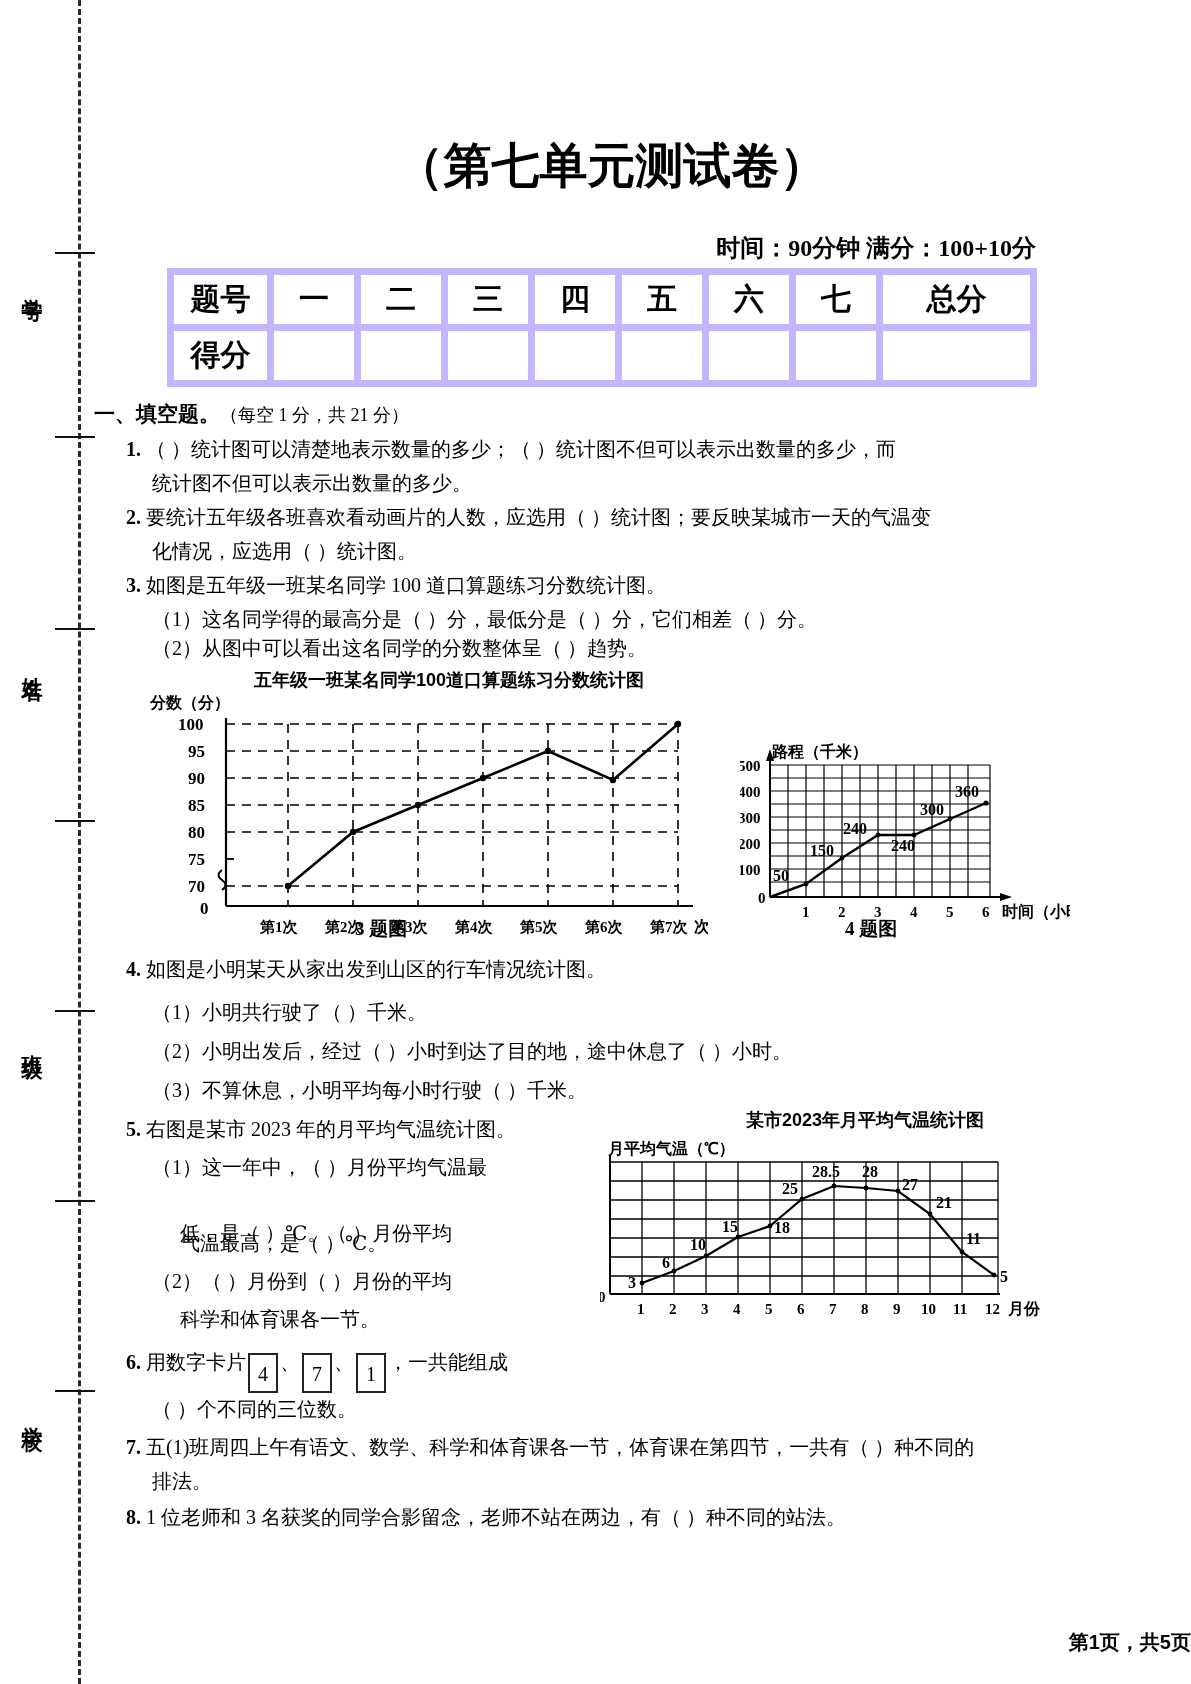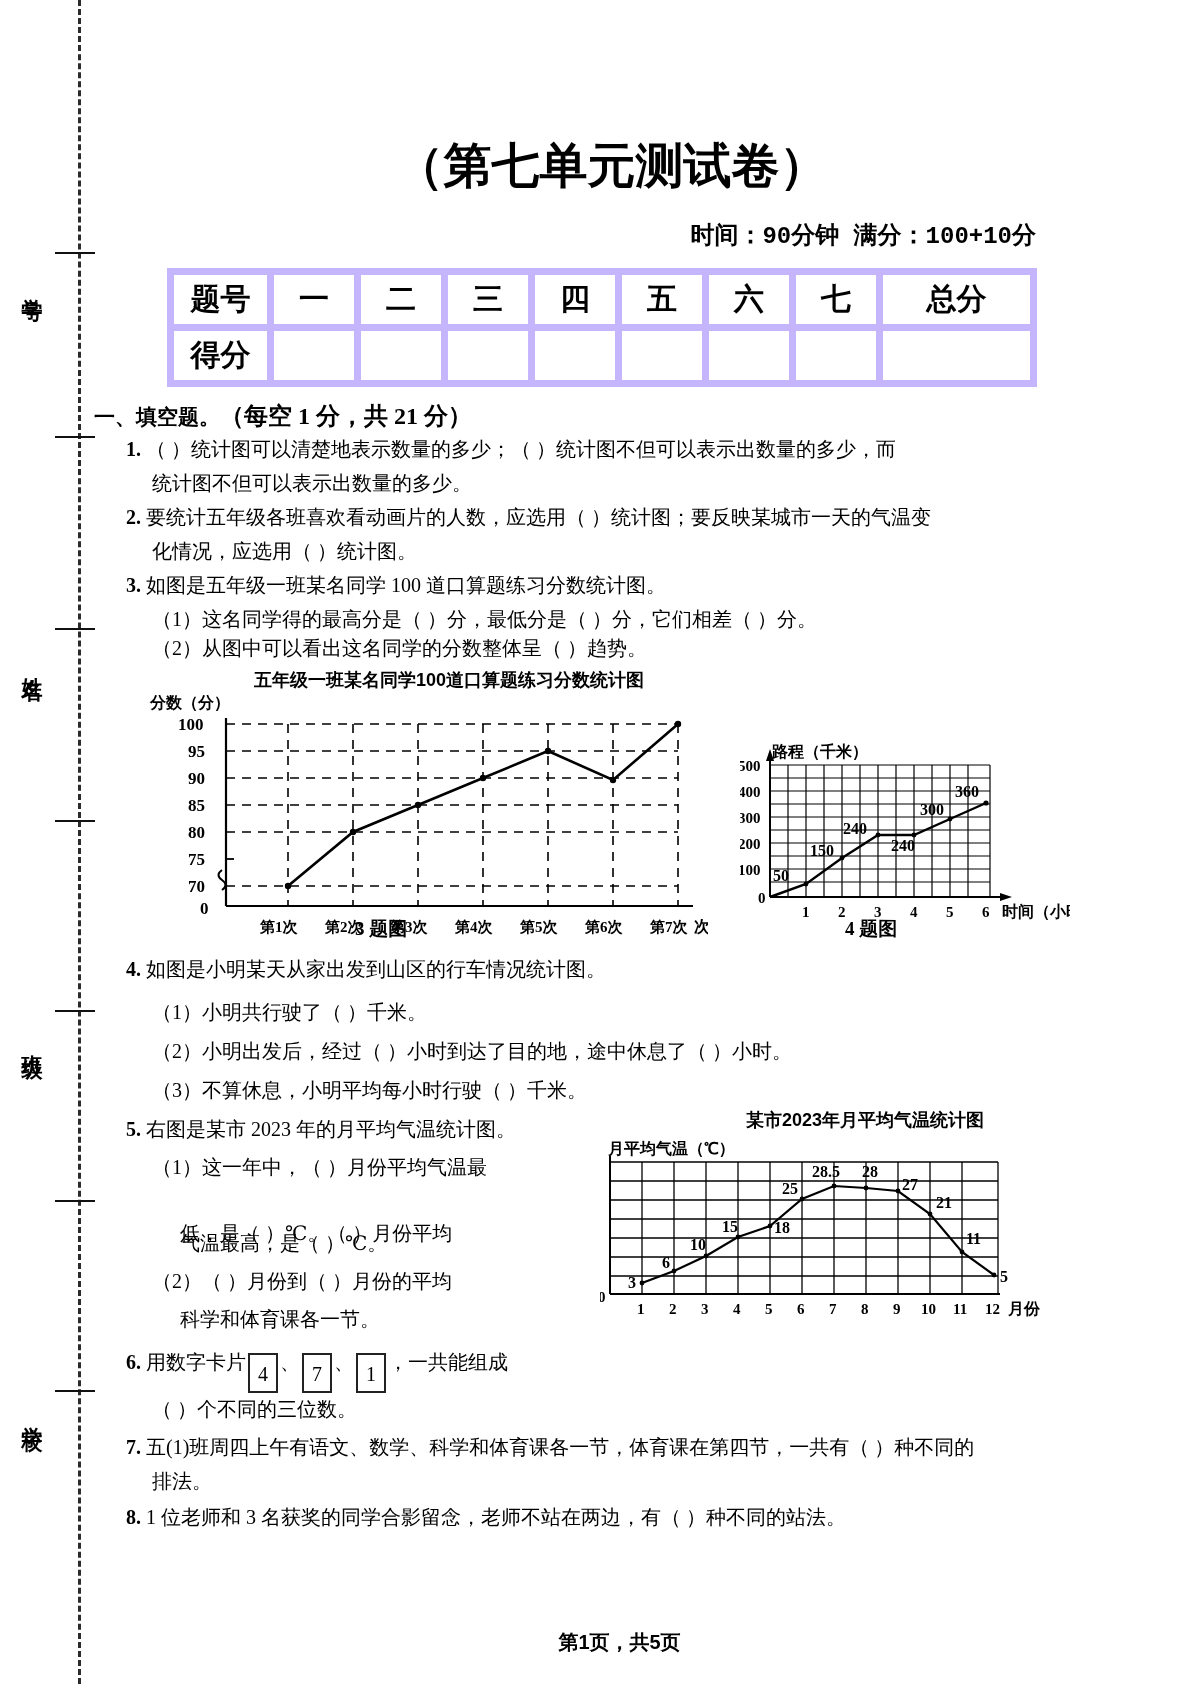--- a/index.html
+++ b/index.html
@@ -46,23 +46,23 @@
     font-family: "Liberation Sans", sans-serif;
     letter-spacing: 1px;
   }
   .title2 {
     position: absolute; top: 134px; left: 16px; width: 1191px;
     text-align: center;
     font-size: 48px; font-weight: bold;
     font-family: Liberation Sans, sans-serif;
   }
   .meta {
-    position: absolute; top: 219px; right: 155px;
+    position: absolute; top: 232px; right: 155px;
     font-size: 24px; font-weight: bold;
-    font-family: Liberation Mono, monospace;
+    font-family: Liberation Serif, serif;
   }
 
   
   table.score {
     position: absolute; top: 268px; left: 167px;
     width: 870px;
     border-collapse: collapse;
   }
   table.score td {
     border: 7px solid #c4b5fd;
@@ -73,21 +73,21 @@
     font-weight: bold;
     font-family: "Liberation Serif", serif;
   }
   table.score td.hd { width: 100px; }
 
   
   .sec-head {
     position: absolute; left: 94px; top: 400px;
     font-size: 21px; font-weight: bold;
   }
-  .sec-head .small { font-size: 24px; font-weight: bold; }
+  .sec-head .small { font-size: 18px; font-weight: normal; }
 
   .q { position: absolute; font-size: 20px; line-height: 34px; }
   .qn { font-weight: bold; }
 
   .fig-cap {
     position: absolute; font-size: 19px; font-weight: bold;
     font-family: "Liberation Serif", serif;
   }
 
   
@@ -108,21 +108,21 @@
     border: 2px solid #222;
     width: 30px; height: 40px;
     line-height: 38px; text-align: center;
     font-size: 20px;
     vertical-align: -12px;
     margin: 0 2px;
   }
 
   .footer {
     position: absolute; bottom: 28px; left: 0; width: 1191px;
-    text-align: center; font-size: 20px; font-weight: bold;
+    text-align: right; font-size: 20px; font-weight: bold;
     font-family: "Liberation Sans", sans-serif;
     padding-left: 48px;
   }
 </style>
 </head>
 <body>
 
 <div class="page">
 
   <div class="binding"></div>

